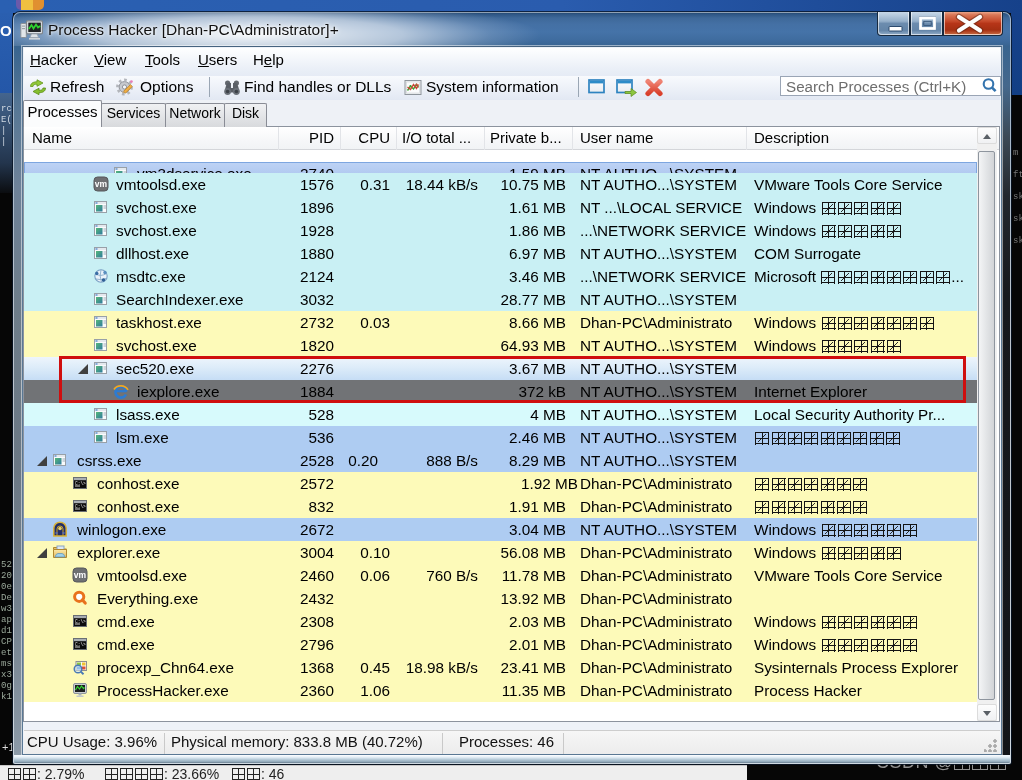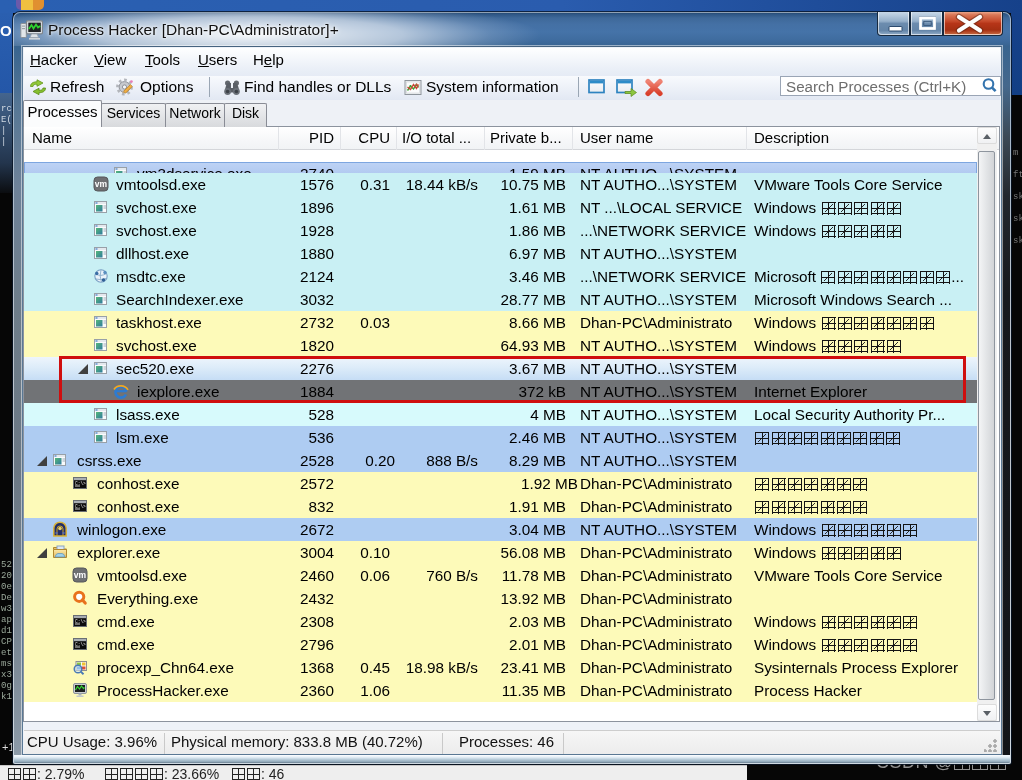--- a/index.html
+++ b/index.html
@@ -326,20 +326,21 @@
               <rect x="1.5" y="2.5" width="12" height="11" fill="#fafbfc" stroke="#98a0a8"></rect>
               <rect x="2" y="3" width="11" height="2" fill="#e4e9ee"></rect>
               <rect x="2.5" y="3.3" width="2" height="1.4" fill="#5a8fd0"></rect>
               <rect x="3" y="6" width="6.5" height="6.5" fill="url(#gteal)"></rect>
               <rect x="10.5" y="6" width="2.5" height="4" fill="#ccd4dc"></rect>
             </svg>
 <div class="cell" style="left:92px">dllhost.exe</div>
 <div class="cell r" style="left:254px;width:56px">1880</div>
 <div class="cell r" style="left:460px;width:82px">6.97 MB</div>
 <div class="cell" style="left:556px;width:166px;overflow:hidden">NT AUTHO...\SYSTEM</div>
+<div class="cell" style="left:730px;width:223px;overflow:hidden">COM Surrogate</div>
 </div>
 <div class="row" style="top:138px;background:#c9f0f4;">
 <svg class="abs" style="left:69px;top:3px" width="16" height="16" viewBox="0 0 16 16">
               <circle cx="8" cy="8" r="6.2" fill="#eaf2fa" stroke="#7aa0c4" stroke-width="1.1"></circle>
               <path d="M2.5 6 Q8 9 13.5 5.5 M3 11 Q8 12.5 13 10.5 M8 1.8 Q6 8 8.5 14" fill="none" stroke="#89abc9" stroke-width="0.9"></path>
               <circle cx="3.8" cy="5.5" r="1.7" fill="#3a6ea5"></circle>
               <circle cx="12" cy="4.5" r="1.7" fill="#5a8fc0"></circle>
               <circle cx="10.5" cy="12" r="1.7" fill="#2e5f95"></circle>
             </svg>
 <div class="cell" style="left:92px">msdtc.exe</div>
@@ -353,21 +354,20 @@
               <rect x="1.5" y="2.5" width="12" height="11" fill="#fafbfc" stroke="#98a0a8"></rect>
               <rect x="2" y="3" width="11" height="2" fill="#e4e9ee"></rect>
               <rect x="2.5" y="3.3" width="2" height="1.4" fill="#5a8fd0"></rect>
               <rect x="3" y="6" width="6.5" height="6.5" fill="url(#gteal)"></rect>
               <rect x="10.5" y="6" width="2.5" height="4" fill="#ccd4dc"></rect>
             </svg>
 <div class="cell" style="left:92px">SearchIndexer.exe</div>
 <div class="cell r" style="left:254px;width:56px">3032</div>
 <div class="cell r" style="left:460px;width:82px">28.77 MB</div>
 <div class="cell" style="left:556px;width:166px;overflow:hidden">NT AUTHO...\SYSTEM</div>
-<div class="cell" style="left:730px;width:223px;overflow:hidden">Microsoft Windows Search ...</div>
 </div>
 <div class="row" style="top:184px;background:#fdfab9;">
 <svg class="abs" style="left:69px;top:3px" width="16" height="16" viewBox="0 0 16 16">
               <rect x="1.5" y="2.5" width="12" height="11" fill="#fafbfc" stroke="#98a0a8"></rect>
               <rect x="2" y="3" width="11" height="2" fill="#e4e9ee"></rect>
               <rect x="2.5" y="3.3" width="2" height="1.4" fill="#5a8fd0"></rect>
               <rect x="3" y="6" width="6.5" height="6.5" fill="url(#gteal)"></rect>
               <rect x="10.5" y="6" width="2.5" height="4" fill="#ccd4dc"></rect>
             </svg>
 <div class="cell" style="left:92px">taskhost.exe</div>
@@ -450,21 +450,21 @@
 <div class="arrow" style="left:13px"></div>
 <svg class="abs" style="left:28px;top:3px" width="16" height="16" viewBox="0 0 16 16">
               <rect x="1.5" y="2.5" width="12" height="11" fill="#fafbfc" stroke="#98a0a8"></rect>
               <rect x="2" y="3" width="11" height="2" fill="#e4e9ee"></rect>
               <rect x="2.5" y="3.3" width="2" height="1.4" fill="#5a8fd0"></rect>
               <rect x="3" y="6" width="6.5" height="6.5" fill="url(#gteal)"></rect>
               <rect x="10.5" y="6" width="2.5" height="4" fill="#ccd4dc"></rect>
             </svg>
 <div class="cell" style="left:53px">csrss.exe</div>
 <div class="cell r" style="left:254px;width:56px">2528</div>
-<div class="cell r" style="left:321px;width:50px">0.20</div>
+<div class="cell r" style="left:304px;width:50px">0.20</div>
 <div class="cell r" style="left:372px;width:82px">888 B/s</div>
 <div class="cell r" style="left:460px;width:82px">8.29 MB</div>
 <div class="cell" style="left:556px;width:166px;overflow:hidden">NT AUTHO...\SYSTEM</div>
 </div>
 <div class="row" style="top:345px;background:#fdfab9;">
 <svg class="abs" style="left:48px;top:3px" width="16" height="16" viewBox="0 0 16 16">
               <rect x="1.5" y="2.5" width="13" height="11" fill="#0c0c0c" stroke="#6a6f74"></rect>
               <rect x="2" y="3" width="12" height="2.2" fill="#a8adb2"></rect>
               <text x="3" y="9.5" font-size="4.5" fill="#e8e8e8" font-family="Liberation Mono">C:\&gt;</text>
               <rect x="3" y="10.5" width="5" height="1" fill="#cfcfcf"></rect>

